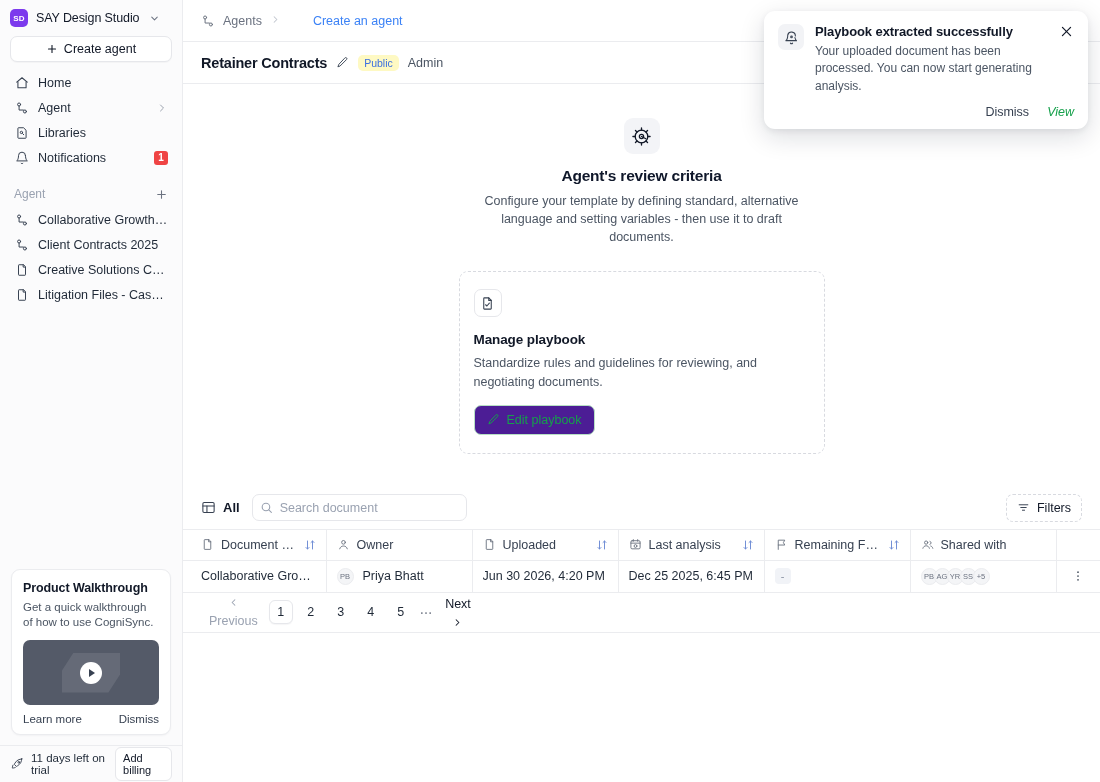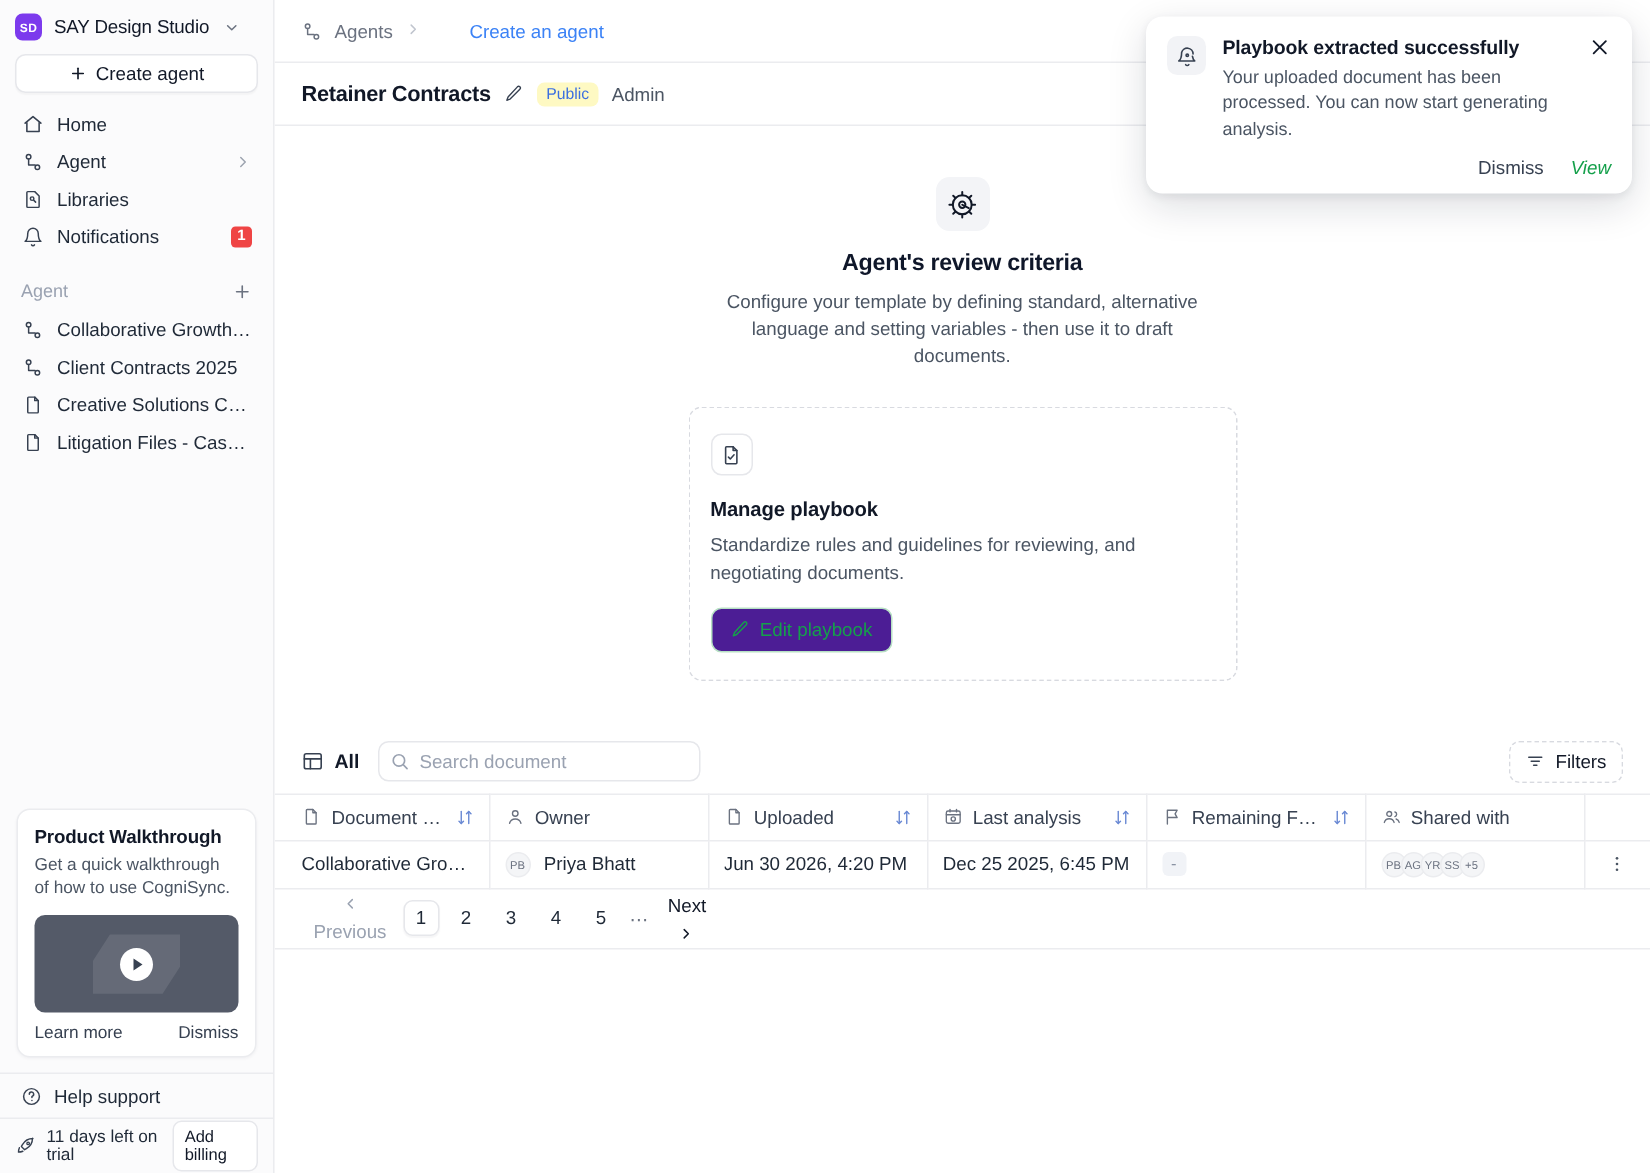--- a/index.html
+++ b/index.html
@@ -417,30 +417,20 @@
       <div class="walk-desc">Get a quick walkthrough of how to use CogniSync.</div>
       <div class="walk-thumb">
         <span class="play-btn"></span>
       </div>
       <div class="walk-actions">
         <span>Learn more</span>
         <span>Dismiss</span>
       </div>
     </div>
 
-    <div class="help-row">
-      <span style="display:flex;color:#374151">
-        <svg width="14" height="14" viewBox="0 0 24 24" fill="none" stroke="currentColor" stroke-width="1.7" stroke-linecap="round" stroke-linejoin="round">
-            <circle cx="12" cy="12" r="9"></circle>
-            <path d="M9.5 9.5a2.5 2.5 0 1 1 3 2.4v1.3"></path>
-            <line x1="12.5" y1="16.5" x2="12.5" y2="16.5"></line>
-          </svg>
-      </span>
-      <span>Help support</span>
-    </div>
 
     <div class="trial-row">
       <span style="display:flex;color:#374151">
         <svg width="14" height="14" viewBox="0 0 24 24" fill="none" stroke="currentColor" stroke-width="1.6" stroke-linecap="round" stroke-linejoin="round">
             <path d="M5 14c-1 2.5-1 5-1 5s2.5 0 5-1"></path>
             <path d="M20.5 3.5c-5 0-9 2-12 7l-1.2 2 3.7 3.7 2-1.2c5-3 7-7 7-12z"></path>
             <circle cx="15" cy="9" r="1.4"></circle>
           </svg>
       </span>
       <span>11 days left on trial</span>

